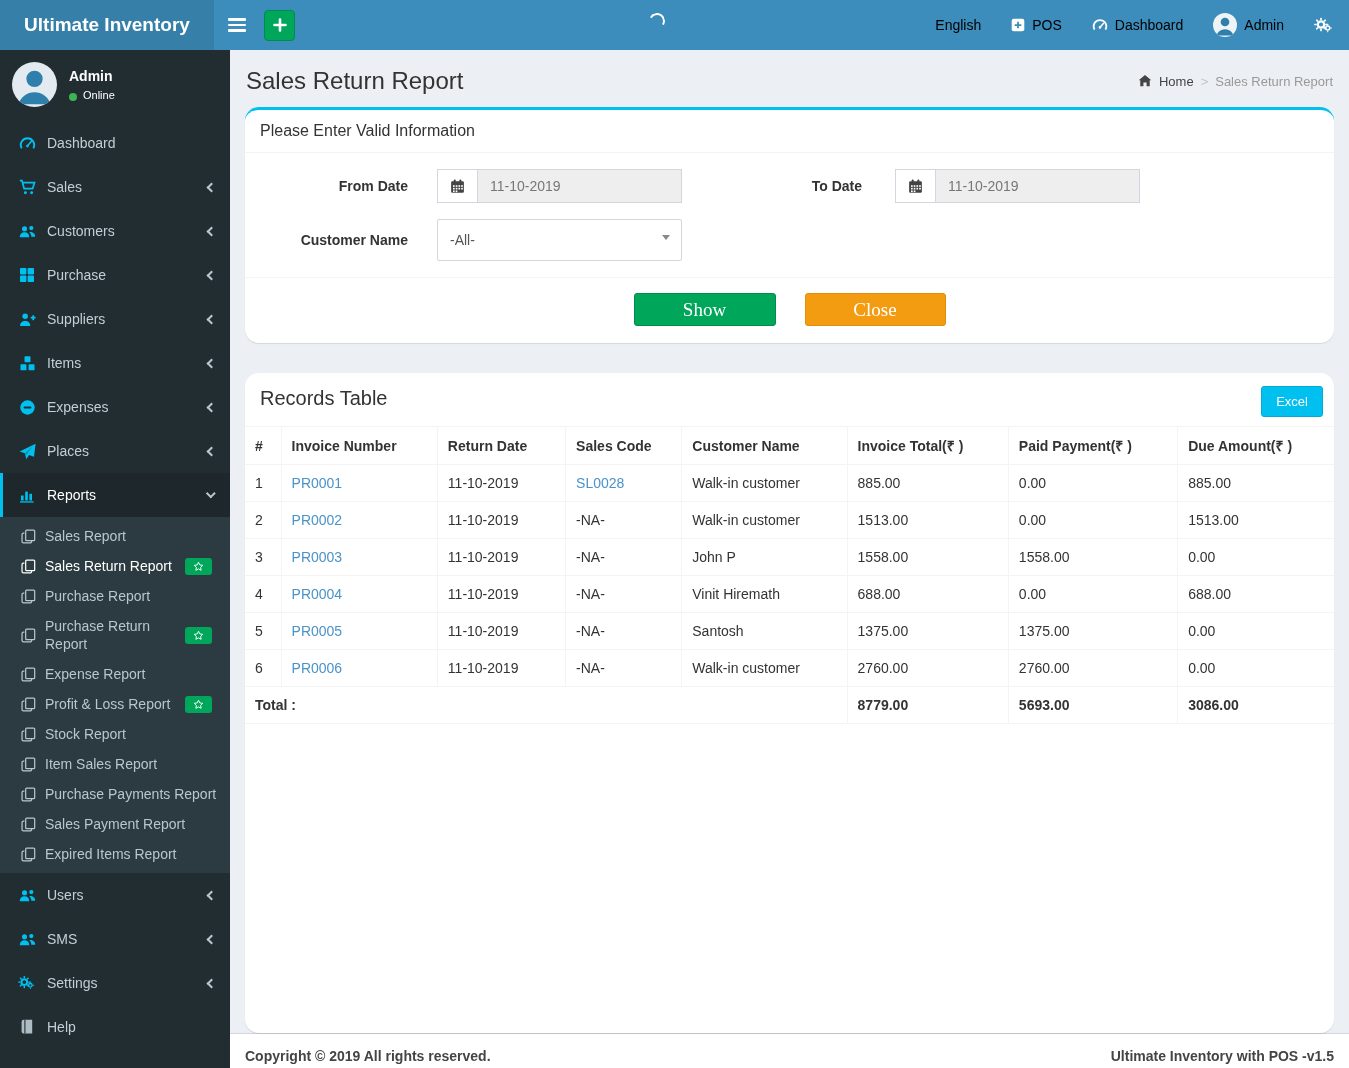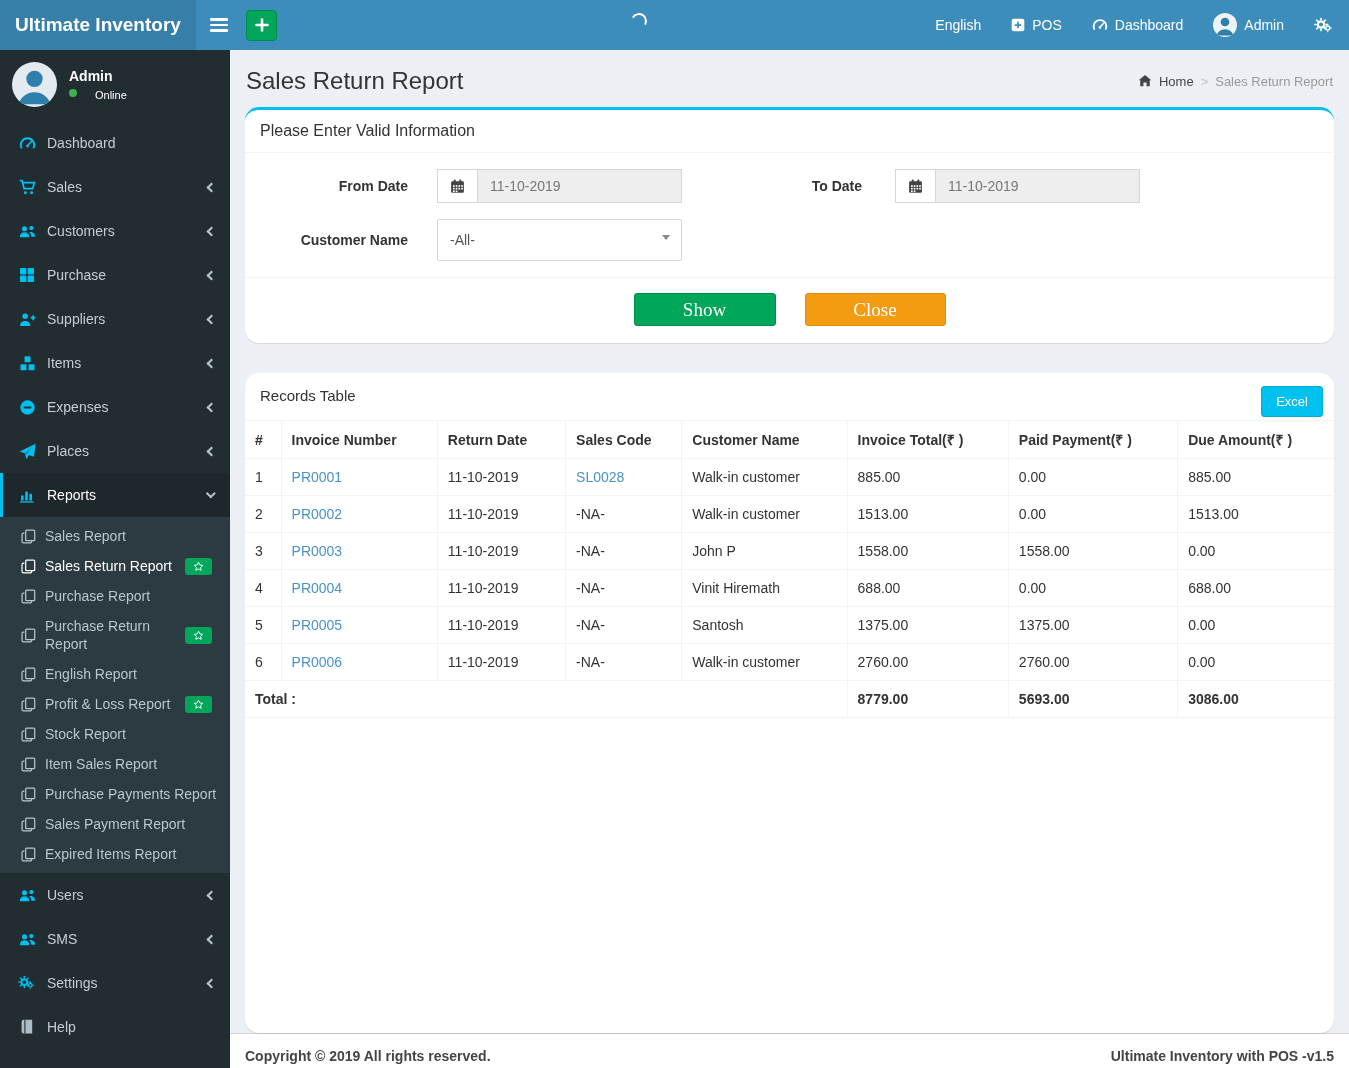--- a/index.html
+++ b/index.html
@@ -2,36 +2,36 @@
 <html><head>
 <meta charset="utf-8">
 <style>
   *{box-sizing:border-box;margin:0;padding:0}
   html,body{width:1349px;height:1068px;overflow:hidden;font-family:"Liberation Sans",sans-serif;font-size:14px;color:#333;background:#ecf0f5}
   a{text-decoration:none;color:inherit;cursor:pointer}
   svg{display:block}
 
   
   .navbar{height:50px;background:#3c8dbc;display:flex;position:relative;z-index:5}
-  .logo{width:196px;background:#367fa9;color:#fff;font-size:19px;font-weight:bold;display:flex;align-items:center;justify-content:center}
+  .logo{width:214px;background:#367fa9;color:#fff;font-size:19px;font-weight:bold;display:flex;align-items:center;justify-content:center}
   .nav-rest{flex:1;display:flex;align-items:center;position:relative}
   .hamburger{padding:0 14px;height:50px;display:flex;flex-direction:column;justify-content:center;gap:3px}
   .hamburger .bar{width:18px;height:2.5px;background:#fff;border-radius:1px}
   .quick-add{width:31px;height:31px;background:#00a65a;border:1px solid #008d4c;border-radius:4px;margin-left:4px;display:flex;align-items:center;justify-content:center}
   .spinner{position:absolute;left:435px;top:13px;width:16px;height:16px;border-radius:50%;border:2.4px solid transparent;border-top-color:#fff;border-right-color:#fff;transform:rotate(-15deg)}
-  .nav-right{margin-left:auto;display:flex;align-items:flex-start;height:50px;color:#ffffff}
+  .nav-right{margin-left:auto;display:flex;align-items:flex-start;height:50px;color:#000000}
   .nav-right>a{padding:0 15px;height:50px;display:flex;align-items:center;gap:7px;font-size:14px}
   .nav-avatar{width:24px;height:24px;border-radius:50%;overflow:hidden;background:#eef3f6}
 
   
   .sidebar{position:absolute;left:0;top:50px;bottom:0;width:230px;background:#222d32;overflow:hidden}
   .user-panel{display:flex;gap:12px;padding:12px 10px 14px 12px;align-items:center}
   .avatar{width:45px;height:45px;border-radius:50%;overflow:hidden;background:#e4ebf0;flex:0 0 45px}
   .user-name{color:#fff;font-weight:bold;font-size:14px}
-  .user-status{margin-top:5px;color:#fff;font-size:11px;display:flex;align-items:flex-start;gap:18px}
+  .user-status{margin-top:5px;color:#fff;font-size:11px;display:flex;align-items:flex-end;gap:6px}
   .dot{width:8px;height:8px;border-radius:50%;background:#3db452}
   .menu{list-style:none}
   .menu>li>a{display:flex;align-items:center;gap:11px;height:44px;padding:0 15px;color:#c3ced4;font-size:14px;border-left:3px solid transparent}
   .menu>li.active>a{background:#1e282c;border-left-color:#00c0ef;color:#fff}
   .micon{color:#00c0ef;width:18px;display:flex;justify-content:center}
   .micon.gray{color:#aebdc4}
   .chev{width:7px;height:7px;border-left:2px solid #b8c7ce;border-bottom:2px solid #b8c7ce;transform:rotate(45deg);margin-left:auto}
   .chev.down{transform:rotate(-45deg) translate(1px,-2px)}
   .submenu{list-style:none;background:#2c3b41;padding:4px 0}
   .submenu a{display:flex;align-items:center;gap:9px;padding:6px 10px 6px 21px;color:#b8c7ce;font-size:14px;line-height:18px}
@@ -60,21 +60,21 @@
   .fselect{width:245px;height:42px;border:1px solid #d2d6de;background:#fff;border-radius:2px;display:flex;align-items:center;padding:0 12px;color:#555;position:relative}
   .fselect .caret{position:absolute;right:11px;top:15px;width:0;height:0;border-left:4px solid transparent;border-right:4px solid transparent;border-top:5px solid #888}
   .panel-foot{border-top:1px solid #f4f4f4;padding:15px 0 17px 0;display:flex;justify-content:center;gap:29px}
   .btn{height:33px;border:1px solid transparent;border-radius:3px;color:#fff;font-size:19px;font-family:Liberation Serif, serif;cursor:pointer}
   .btn-show{width:142px;background:#00a65a;border-color:#008d4c}
   .btn-close{width:141px;background:#f39c12;border-color:#e08e0b}
   .gap{height:30px}
 
   
   .records-panel{position:relative;min-height:660px;padding-bottom:20px}
-  .records-head{padding:14px 15px 16px 15px;font-size:15px;color:#333}
+  .records-head{padding:14px 15px 16px 15px;font-size:20px;color:#333}
   .btn-excel{position:absolute;top:13px;right:11px;background:#00c0ef;border:1px solid #00acd6;color:#fff;border-radius:3px;padding:7px 14px;font-size:13px;font-family:inherit;cursor:pointer}
   table{width:100%;border-collapse:collapse}
   th,td{border:1px solid #f4f4f4;font-size:14px}
   th{text-align:left;font-weight:bold;padding:9px 10px;color:#333}
   td{padding:10px 10px;color:#333}
   tr td:first-child,tr th:first-child{border-left:none}
   tr td:last-child,tr th:last-child{border-right:none}
   .num{text-align:left}
   .cell-link{color:#4a93c8}
   .total-row td{font-weight:bold}
@@ -347,21 +347,21 @@
             </a>
           </li>
         <li>
             <a>
               <span class="sicon">
                 <svg width="15" height="15" viewBox="0 0 16 16">
                   <rect x="5" y="1.2" width="9.6" height="11.2" rx="1" fill="none" stroke="currentColor" stroke-width="1.3"></rect>
                   <path d="M3.6 4.4 H2.6 A1.5 1.5 0 0 0 1.1 5.9 v7.4 A1.5 1.5 0 0 0 2.6 14.8 h7.2 A1.5 1.5 0 0 0 11.3 13.3 v-0.4" fill="none" stroke="currentColor" stroke-width="1.3"></path>
                 </svg>
               </span>
-              <span>English Report</span>
+              <span>Expense Report</span>
             </a>
           </li>
         <li>
             <a>
               <span class="sicon">
                 <svg width="15" height="15" viewBox="0 0 16 16">
                   <rect x="5" y="1.2" width="9.6" height="11.2" rx="1" fill="none" stroke="currentColor" stroke-width="1.3"></rect>
                   <path d="M3.6 4.4 H2.6 A1.5 1.5 0 0 0 1.1 5.9 v7.4 A1.5 1.5 0 0 0 2.6 14.8 h7.2 A1.5 1.5 0 0 0 11.3 13.3 v-0.4" fill="none" stroke="currentColor" stroke-width="1.3"></path>
                 </svg>
               </span>

